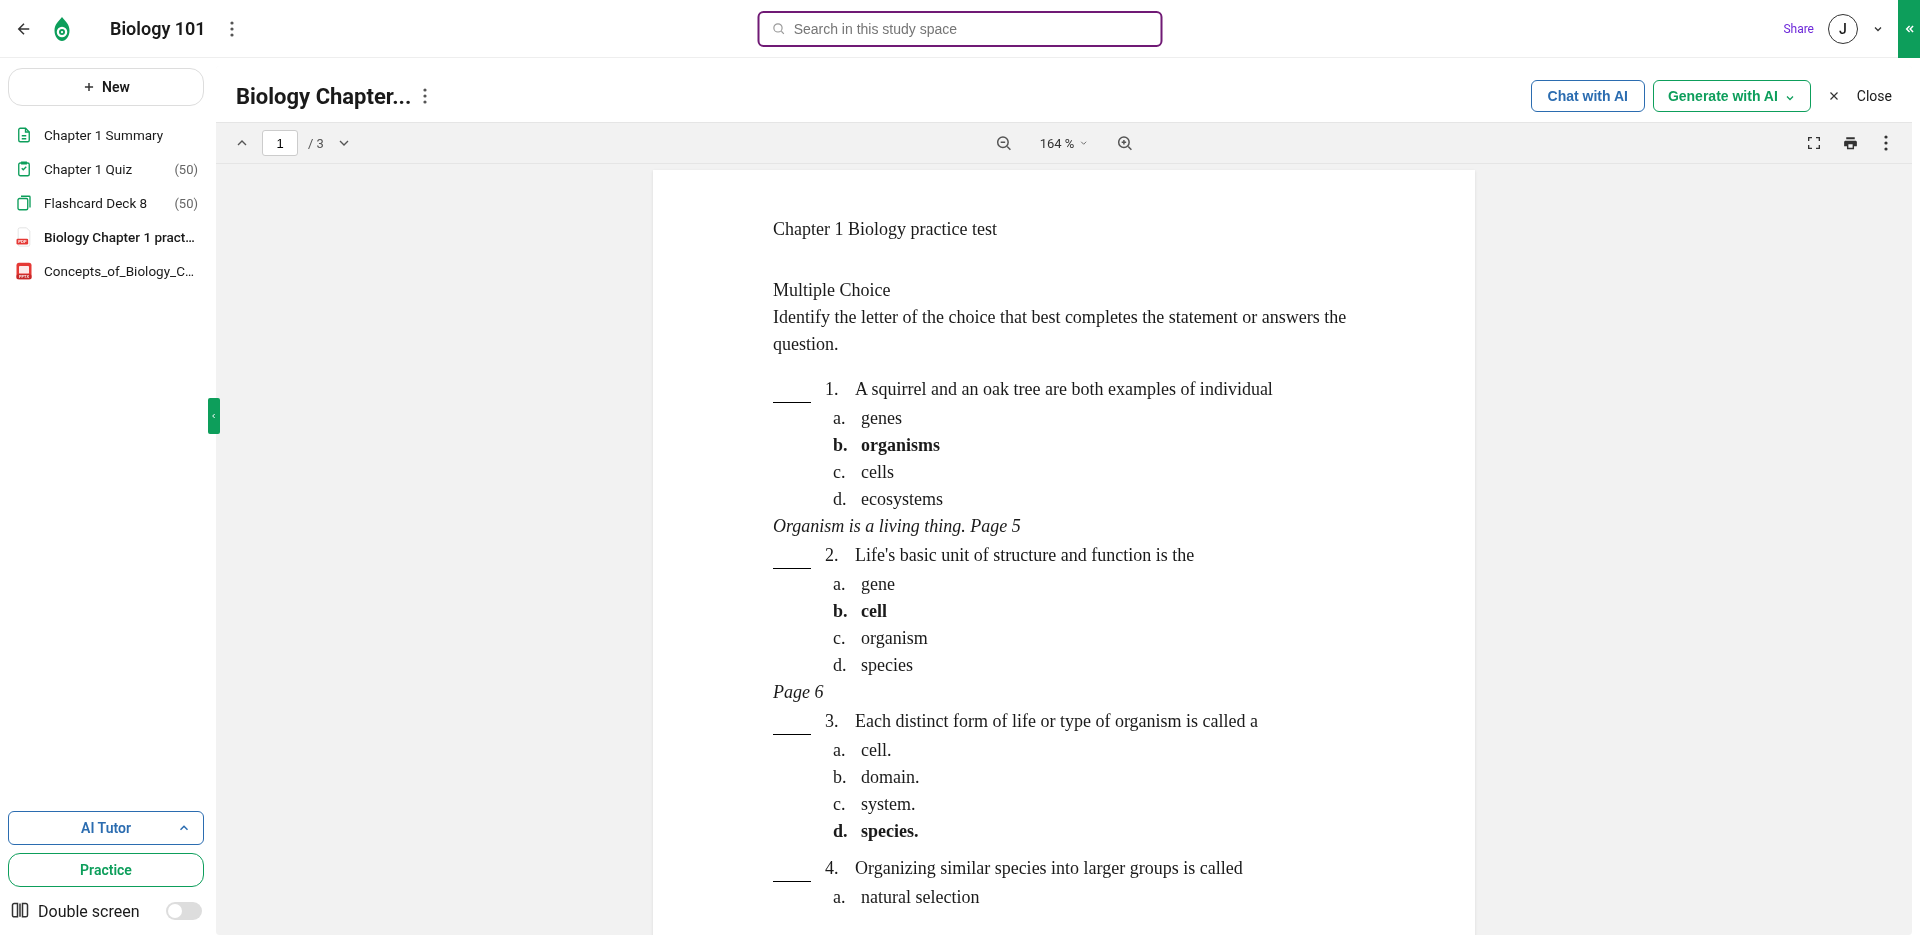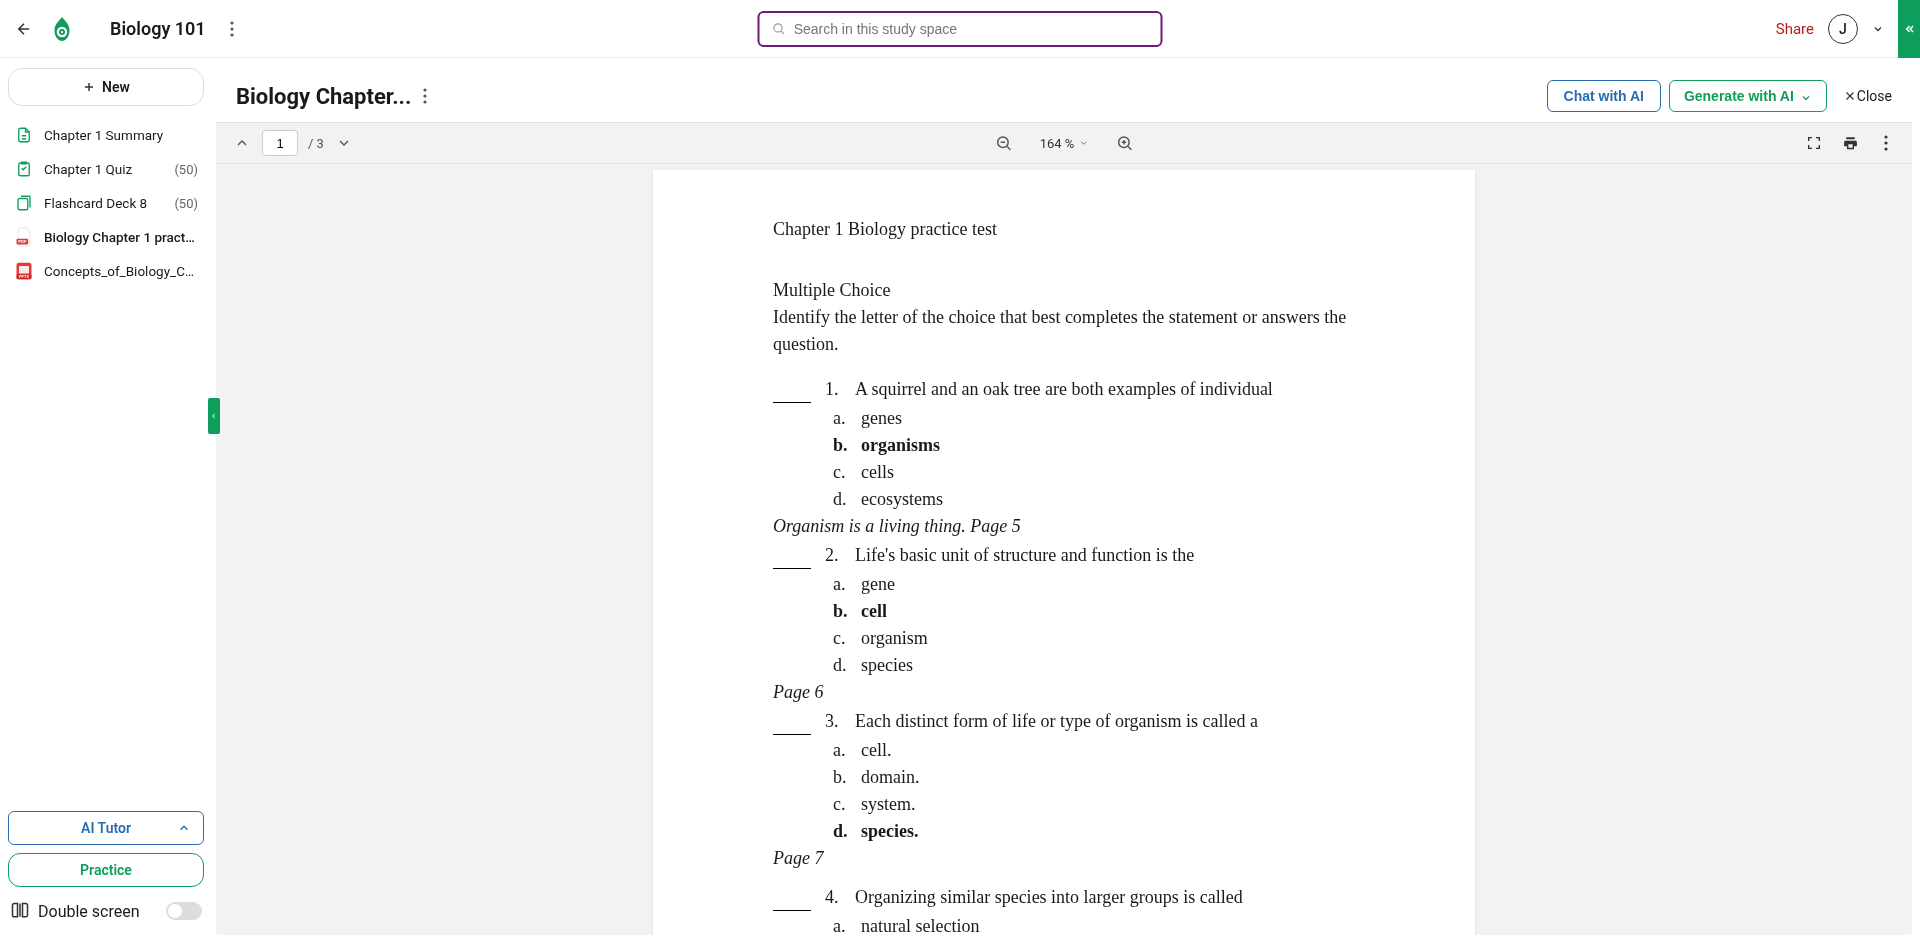--- a/index.html
+++ b/index.html
@@ -11,21 +11,21 @@
 .back-arrow { width: 24px; height: 24px; display: flex; align-items: center; justify-content: center; cursor: pointer; }
 .logo-circle { width: 32px; height: 32px; display: flex; align-items: center; justify-content: center; }
 .space-title { font-size: 18px; font-weight: 600; margin-left: 22px; }
 .kebab { width: 20px; height: 20px; display: flex; align-items: center; justify-content: center; cursor: pointer; margin-left: 6px; }
 
 .search-wrap { position: absolute; left: 50%; transform: translateX(-50%); width: 405px; }
 .search-box { display: flex; align-items: center; border: 2px solid #701a75; border-radius: 6px; padding: 6px 12px; gap: 8px; height: 36px; }
 .search-box input { border: none; outline: none; width: 100%; font-size: 14px; color: #666; }
 
 .top-right { margin-left: auto; display: flex; align-items: center; gap: 14px; }
-.share-link { font-size: 15px; color: #b91c1c; cursor: pointer; }
+.share-link { font-size: 12px; color: #6d28d9; cursor: pointer; }
 .avatar { width: 30px; height: 30px; border-radius: 50%; border: 1.5px solid #333; display: flex; align-items: center; justify-content: center; font-size: 14px; font-weight: 500; }
 .chevdown { width: 12px; height: 12px; }
 .green-tab { width: 22px; height: 58px; background: #0d9e5b; display: flex; align-items: center; justify-content: center; margin-right: -12px; cursor: pointer; }
 
 
 .main-wrap { display: flex; height: calc(100vh - 58px); }
 
 
 .sidebar { width: 212px; padding: 10px 6px; display: flex; flex-direction: column; position: relative; }
 .new-btn { margin: 0 2px 12px; border: 1px solid #ddd; border-radius: 14px; height: 38px; display: flex; align-items: center; justify-content: center; gap: 6px; cursor: pointer; font-weight: 600; font-size: 14px; }
@@ -46,21 +46,21 @@
 .collapse-handle { position: absolute; right: -8px; top: 340px; width: 12px; height: 36px; background: #0d9e5b; border-radius: 2px; display: flex; align-items: center; justify-content: center; cursor: pointer; }
 
 
 .content { flex: 1; background: #f7f7f7; display: flex; flex-direction: column; margin: 8px 8px 8px 4px; border-radius: 4px; overflow: hidden; }
 .doc-header { display: flex; align-items: center; padding: 14px 20px 10px; background: #fff; }
 .doc-title { font-size: 22px; font-weight: 700; }
 .doc-kebab { margin-left: 12px; cursor: pointer; }
 .doc-actions { margin-left: auto; display: flex; align-items: center; gap: 8px; }
 .chat-btn { border: 1.5px solid #2b6cb0; color: #2b6cb0; padding: 7px 16px; border-radius: 6px; font-weight: 600; font-size: 14px; cursor: pointer; background: #fff; }
 .gen-btn { border: 1.5px solid #0d9e5b; color: #0d9e5b; padding: 7px 14px; border-radius: 6px; font-weight: 600; font-size: 14px; cursor: pointer; background: #fff; display: flex; align-items: flex-end; gap: 6px; }
-.close-btn { display: flex; align-items: center; gap: 0; cursor: pointer; font-size: 14px; margin-left: 8px; }
+.close-btn { display: flex; align-items: center; gap: 16px; cursor: pointer; font-size: 14px; margin-left: 8px; }
 
 
 .toolbar { display: flex; align-items: center; padding: 6px 16px; background: #f2f2f2; border-top: 1px solid #e5e5e5; border-bottom: 1px solid #e5e5e5; height: 42px; gap: 10px; }
 .tb-icon { width: 20px; height: 20px; display: flex; align-items: center; justify-content: center; cursor: pointer; }
 .page-input { width: 36px; height: 26px; text-align: center; border: 1px solid #ccc; border-radius: 3px; font-size: 13px; }
 .page-total { font-size: 13px; color: #555; }
 .tb-center { position: absolute; left: 50%; transform: translateX(-50%); display: flex; align-items: center; gap: 26px; }
 .zoom-label { font-size: 13px; color: #333; display: flex; align-items: center; gap: 4px; }
 .tb-right { margin-left: auto; display: flex; align-items: center; gap: 16px; }
 
@@ -378,21 +378,20 @@
               </div>
               <div class="option">
                 <span class="opt-letter">c.</span>
                 <span class="">system.</span>
               </div>
               <div class="option">
                 <span class="opt-letter bold">d.</span>
                 <span class="bold">species.</span>
               </div>
             </div>
-            <div class="pageref">Page 7</div>
             <div class="qspacer"></div>
             <div class="question">
               <span class="blank"></span>
               <span class="qnum">4.</span>
               <span>Organizing similar species into larger groups is called</span>
             </div>
             <div class="options">
               <div class="option">
                 <span class="opt-letter">a.</span>
                 <span class="">natural selection</span>

